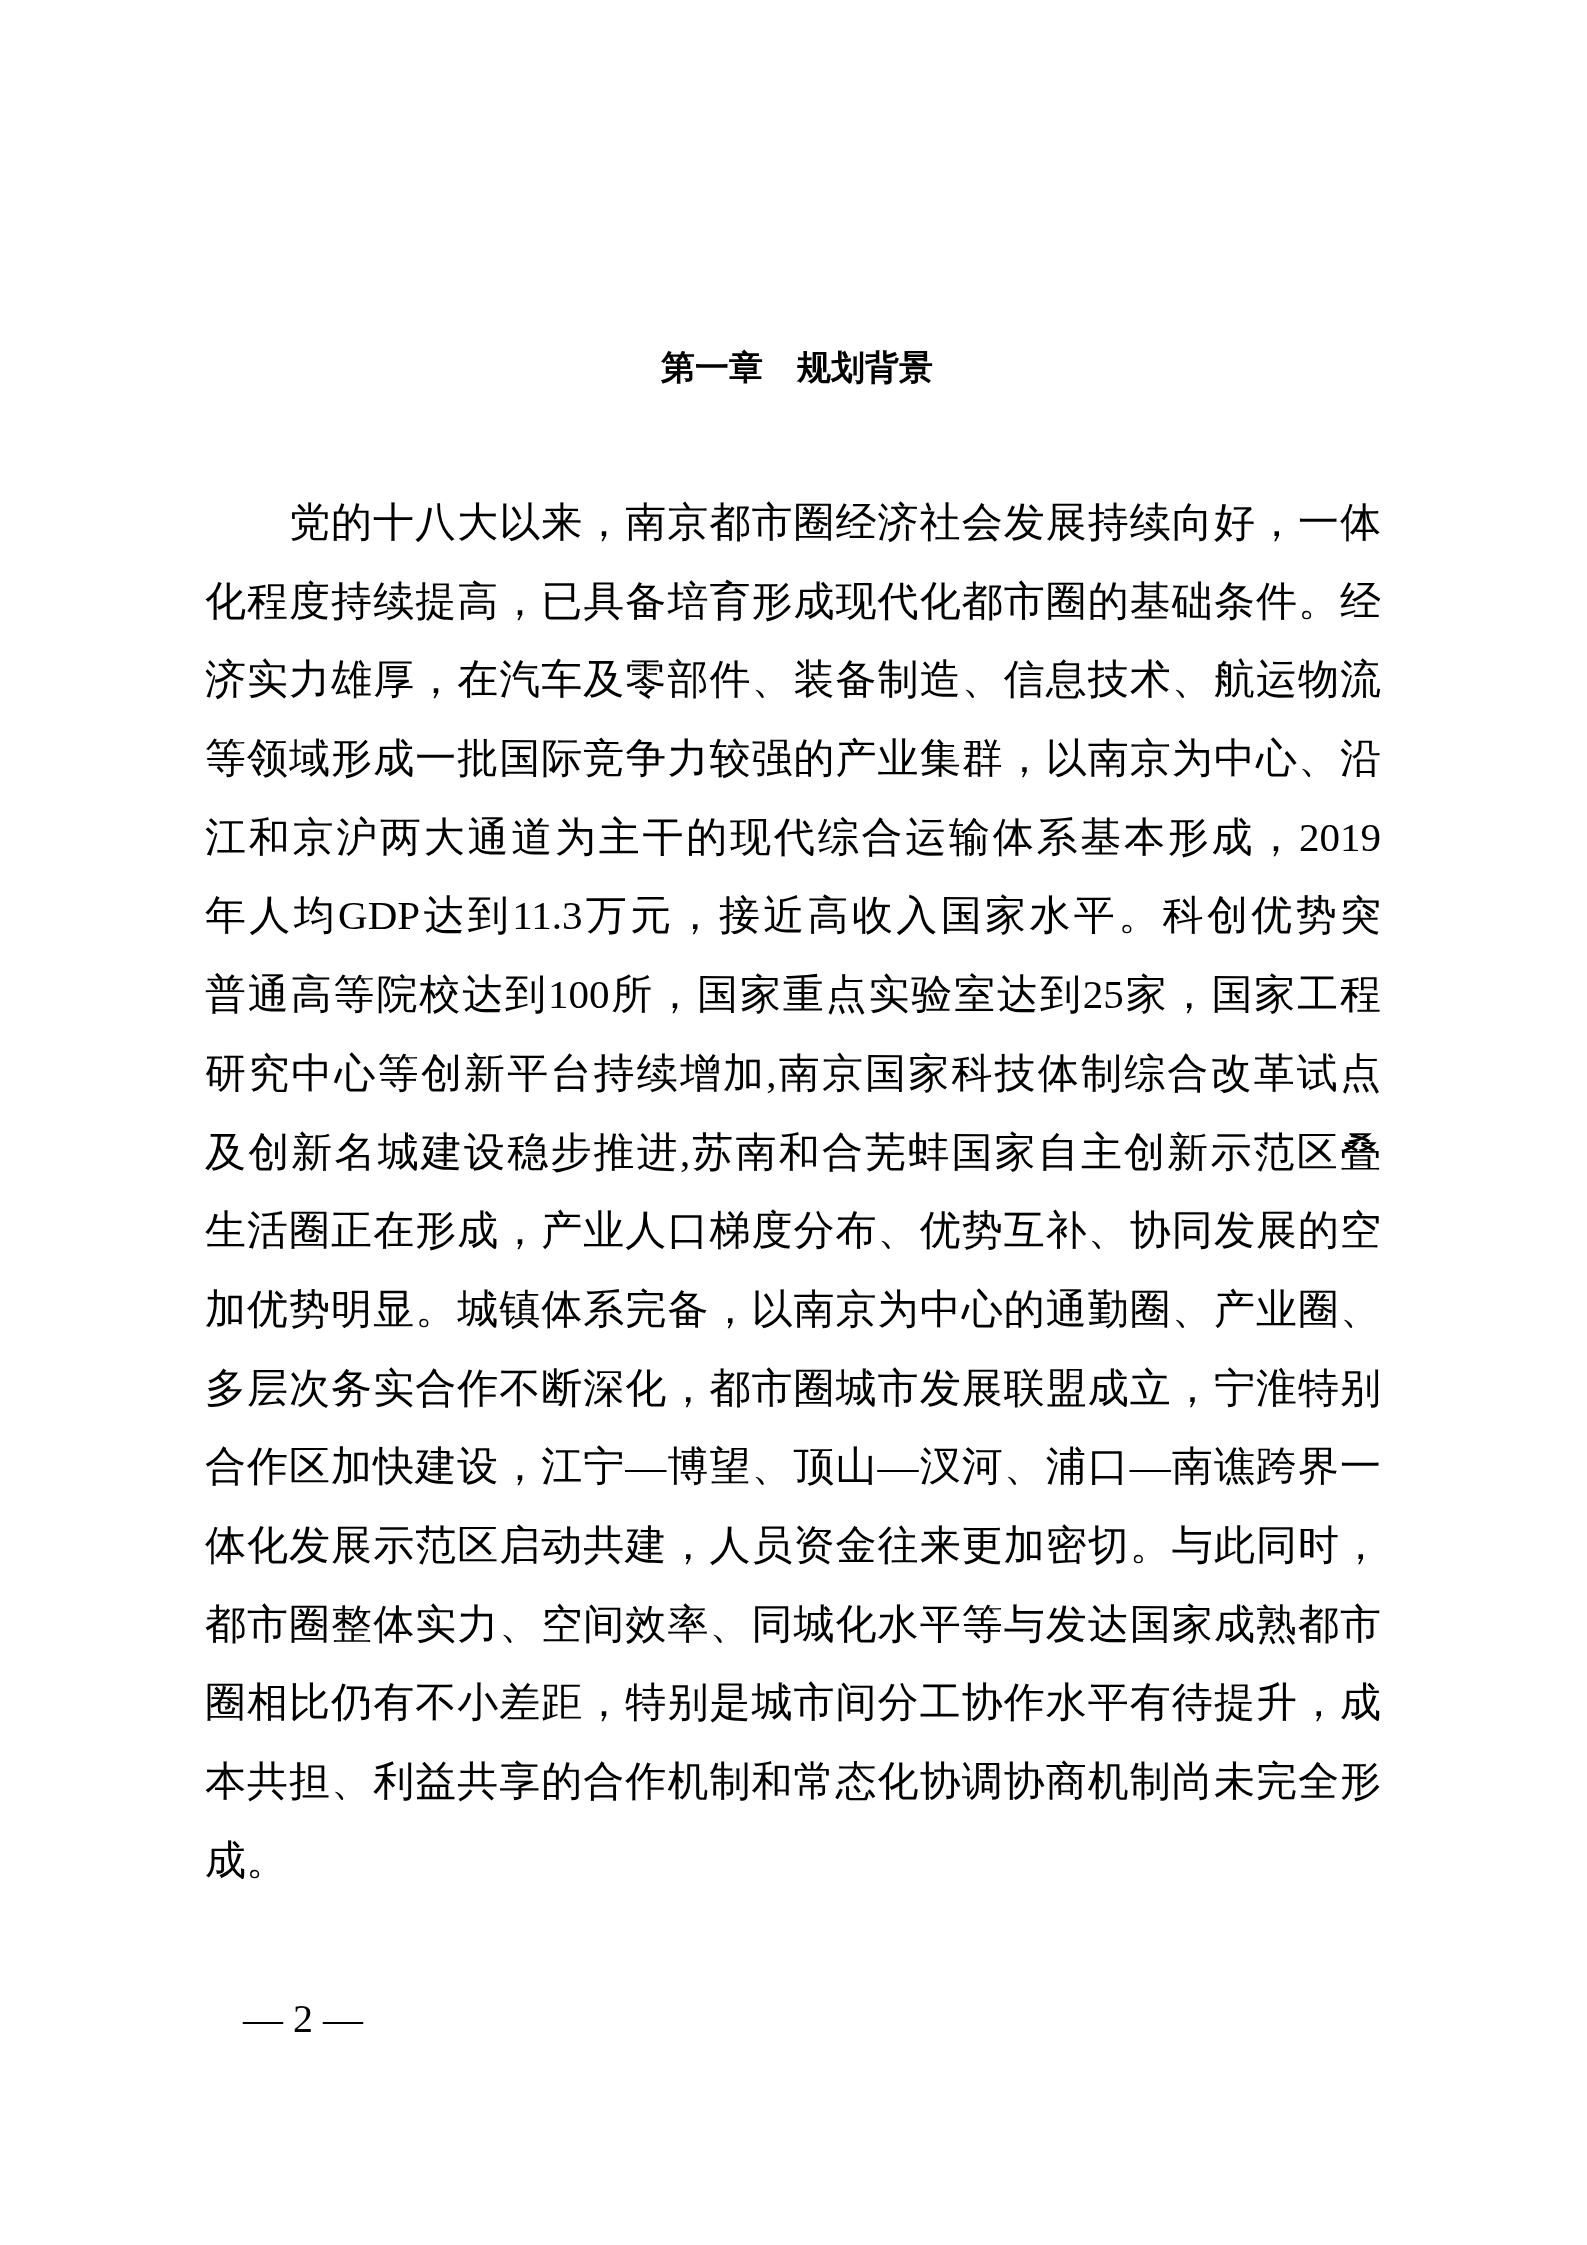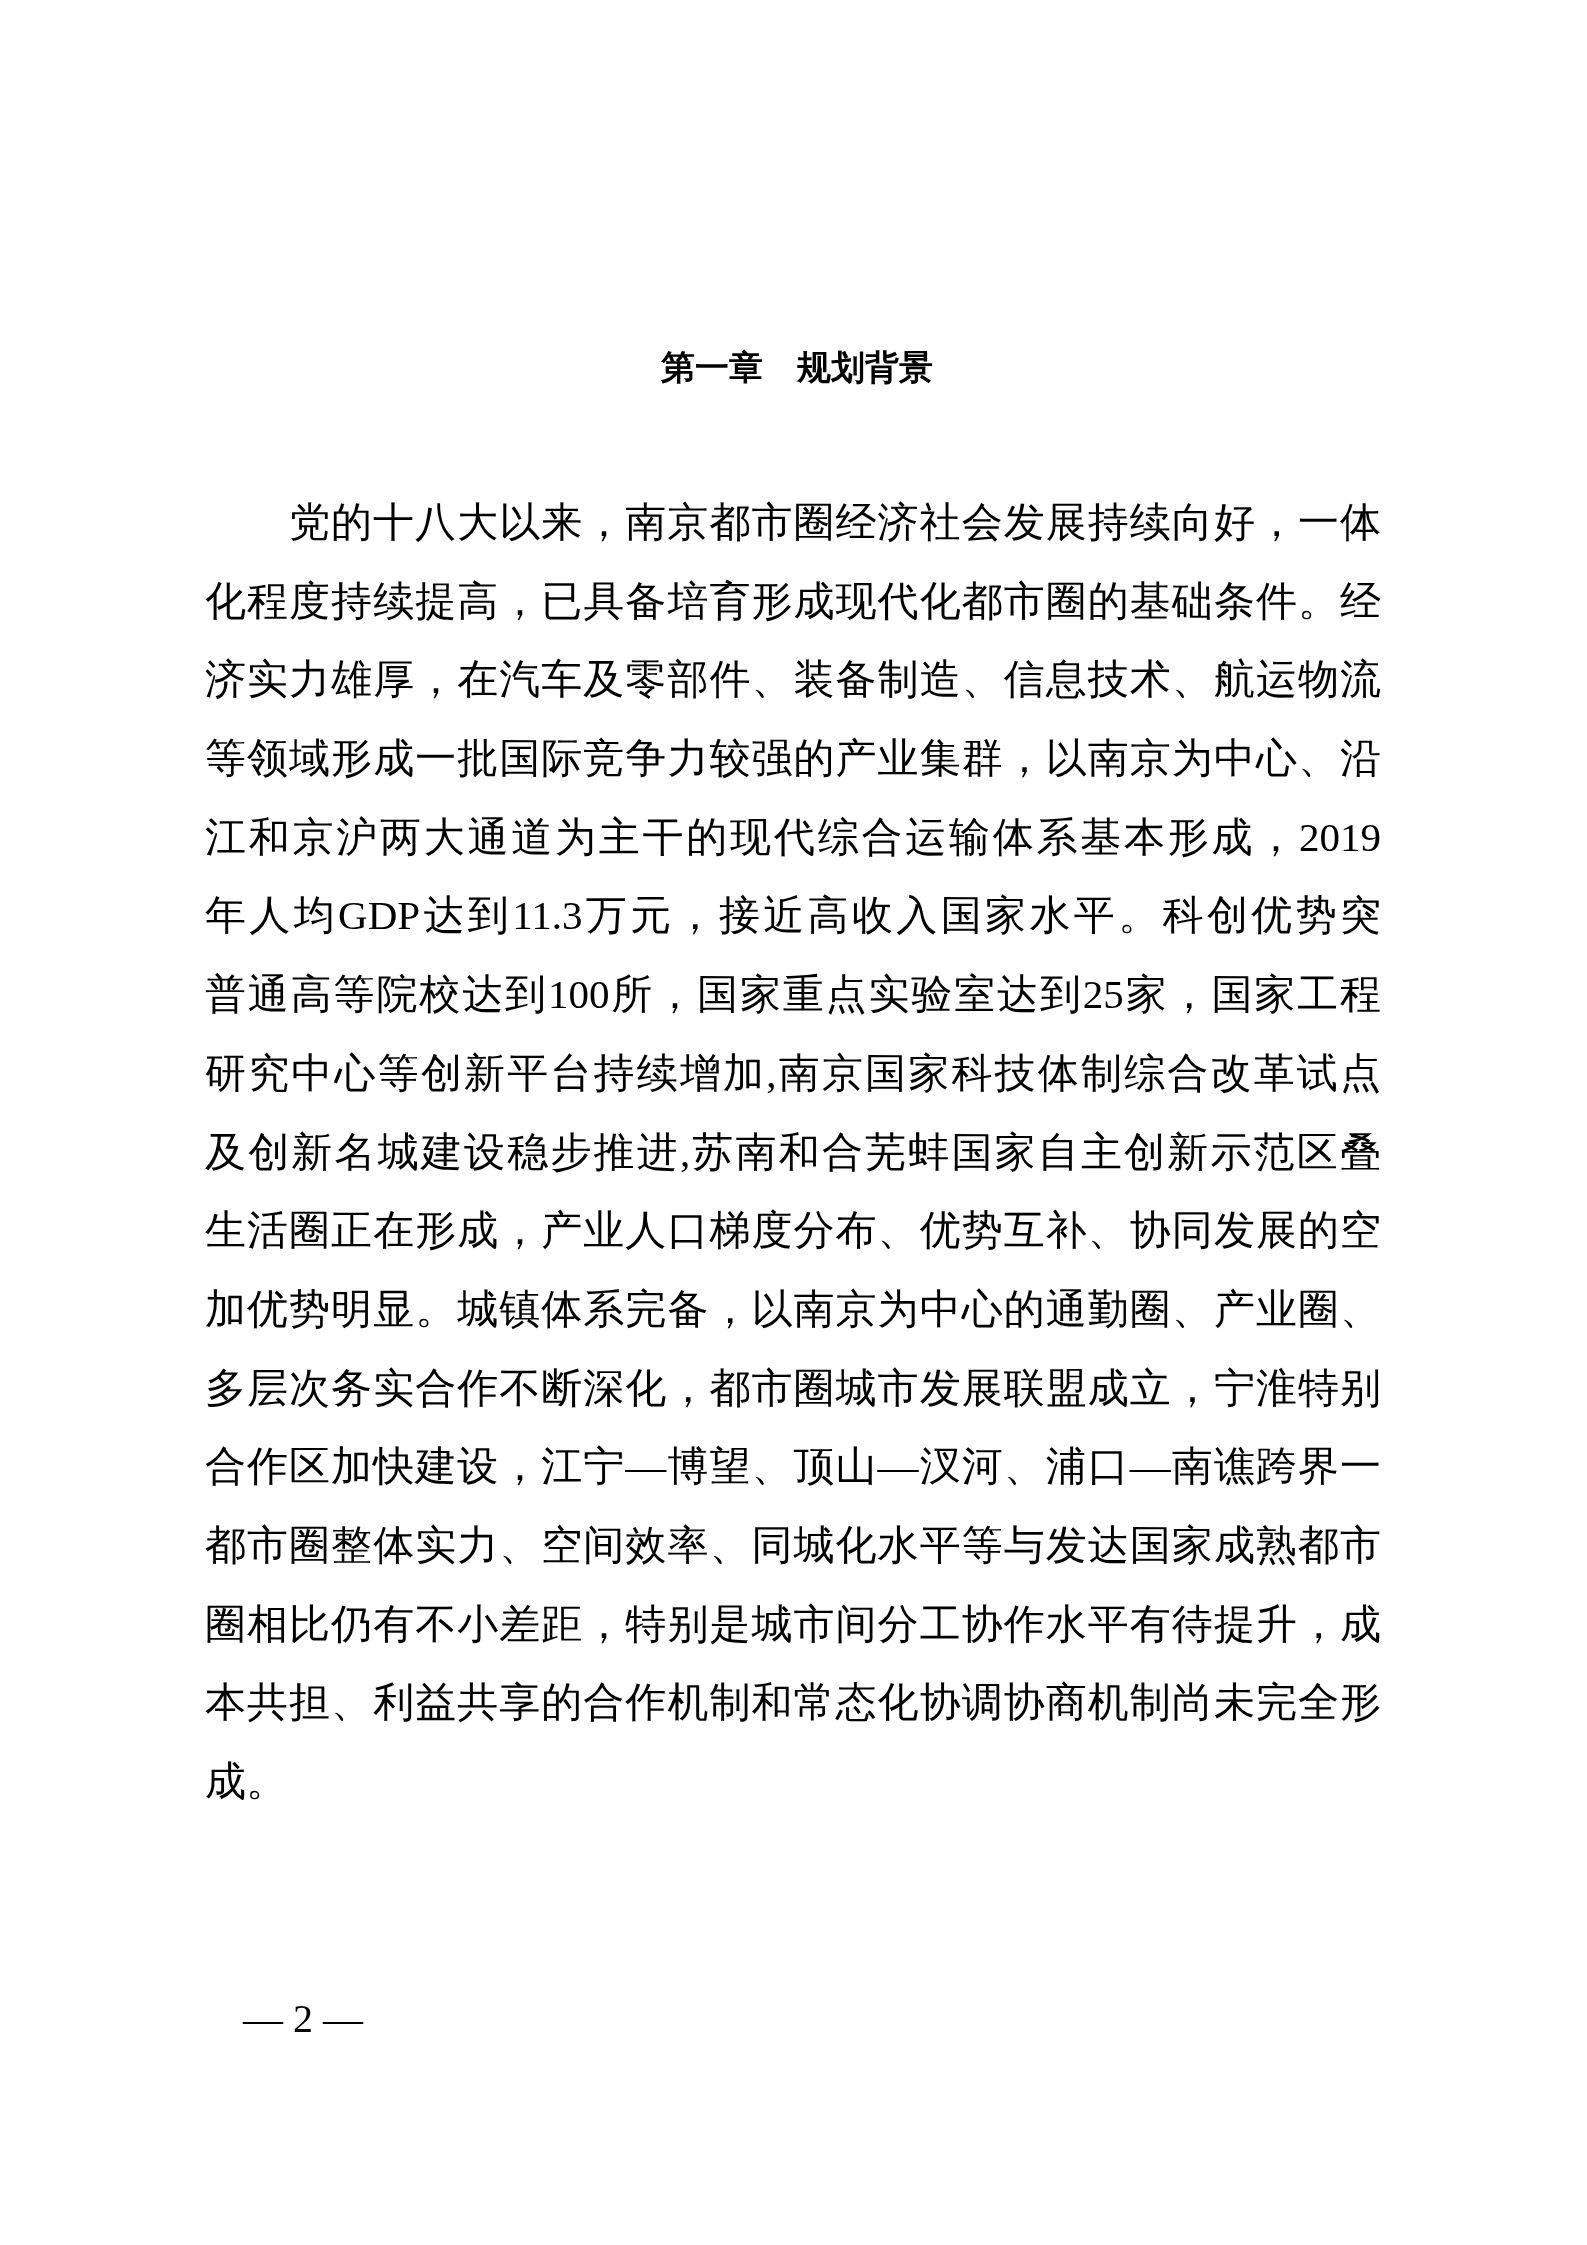--- a/index.html
+++ b/index.html
@@ -73,20 +73,21 @@
       <div class="text-line">等领域形成一批国际竞争力较强的产业集群，以南京为中心、沿</div>
       <div class="text-line">江和京沪两大通道为主干的现代综合运输体系基本形成，2019</div>
       <div class="text-line">年人均GDP达到11.3万元，接近高收入国家水平。科创优势突出，</div>
       <div class="text-line">普通高等院校达到100所，国家重点实验室达到25家，国家工程</div>
       <div class="text-line">研究中心等创新平台持续增加,南京国家科技体制综合改革试点</div>
       <div class="text-line">及创新名城建设稳步推进,苏南和合芜蚌国家自主创新示范区叠</div>
       <div class="text-line">生活圈正在形成，产业人口梯度分布、优势互补、协同发展的空</div>
       <div class="text-line">加优势明显。城镇体系完备，以南京为中心的通勤圈、产业圈、</div>
       <div class="text-line">多层次务实合作不断深化，都市圈城市发展联盟成立，宁淮特别</div>
       <div class="text-line">合作区加快建设，江宁—博望、顶山—汊河、浦口—南谯跨界一</div>
+      <div class="text-line">体化发展示范区启动共建，人员资金往来更加密切。与此同时，</div>
       <div class="text-line">都市圈整体实力、空间效率、同城化水平等与发达国家成熟都市</div>
       <div class="text-line">圈相比仍有不小差距，特别是城市间分工协作水平有待提升，成</div>
       <div class="text-line">本共担、利益共享的合作机制和常态化协调协商机制尚未完全形</div>
       <div class="text-line last">成。</div>
     </div>
 
   <div class="page-number">— 2 —</div>
 </div>
 
 </body></html>

